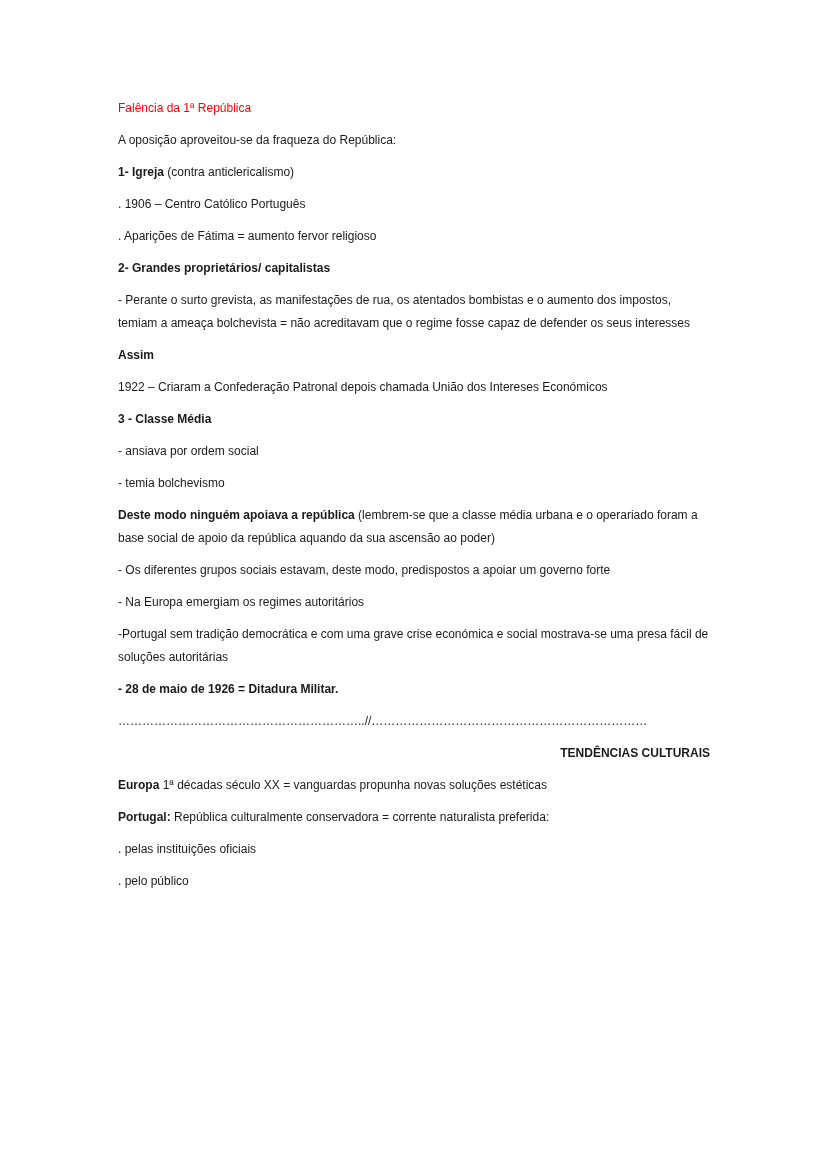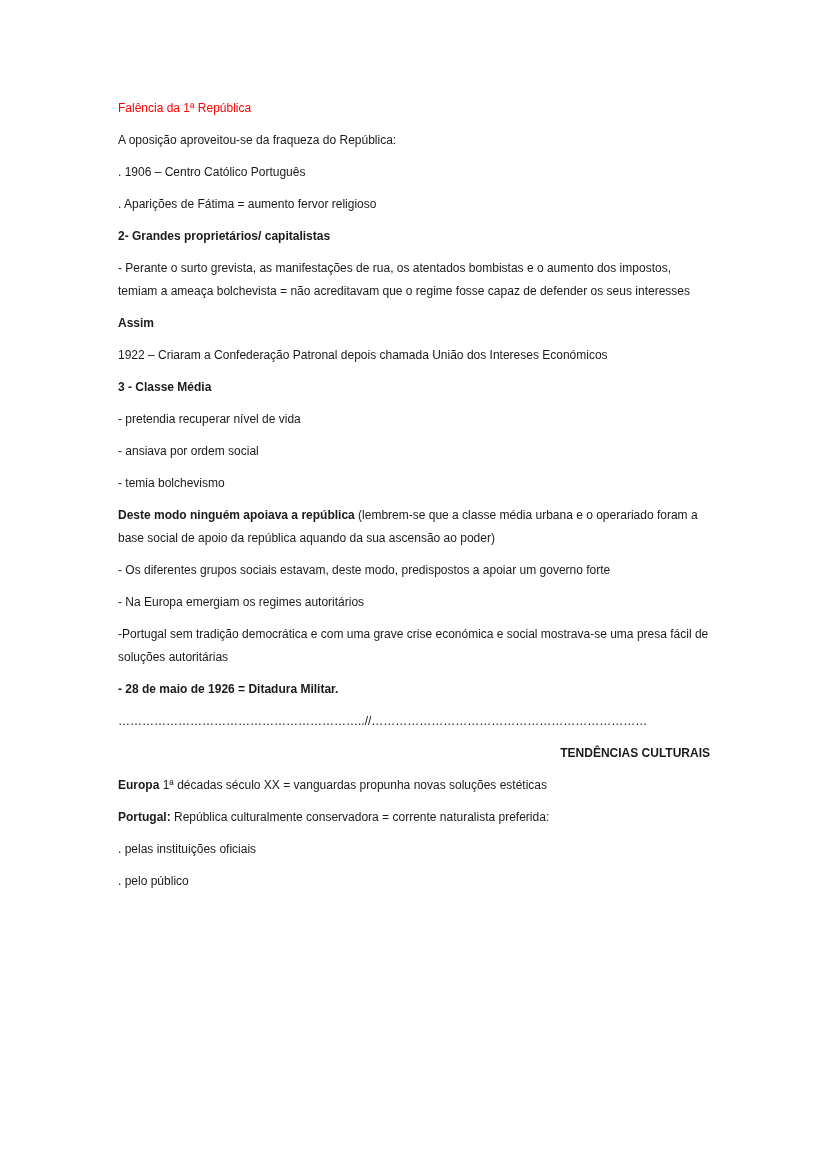--- a/index.html
+++ b/index.html
@@ -28,37 +28,37 @@
 </style>
 </head>
 <body>
 
 <div class="page">
 
   <p class="red" style="color: rgb(255, 0, 0);">Falência da 1ª República</p>
 
   <p>A oposição aproveitou-se da fraqueza do República:</p>
 
+  <p><b>1- Igreja</b><span> (contra anticlericalismo)</span></p>
 
   <p>. 1906 – Centro Católico Português</p>
 
 
   <p>. Aparições de Fátima = aumento fervor religioso</p>
 
   <p><b>2- Grandes proprietários/ capitalistas</b></p>
 
   <p>- Perante o surto grevista, as manifestações de rua, os atentados bombistas e o aumento dos impostos, temiam a ameaça bolchevista = não acreditavam que o regime fosse capaz de defender os seus interesses</p>
 
   <p><b>Assim</b></p>
 
   <p>1922 – Criaram a Confederação Patronal depois chamada União dos Intereses Económicos</p>
 
   <p class="gap"><b>3 - Classe Média</b></p>
 
-  <p>- pretendia recuperar nível de vida</p>
 
   <p>- ansiava por ordem social</p>
 
   <p>- temia bolchevismo</p>
 
   <p><b>Deste modo ninguém apoiava a república</b><span> (lembrem-se que a classe média urbana e o operariado foram a base social de apoio da república aquando da sua ascensão ao poder)</span></p>
 
   <p>- Os diferentes grupos sociais estavam, deste modo, predispostos a apoiar um governo forte</p>
 
   <p>- Na Europa emergiam os regimes autoritários</p>

